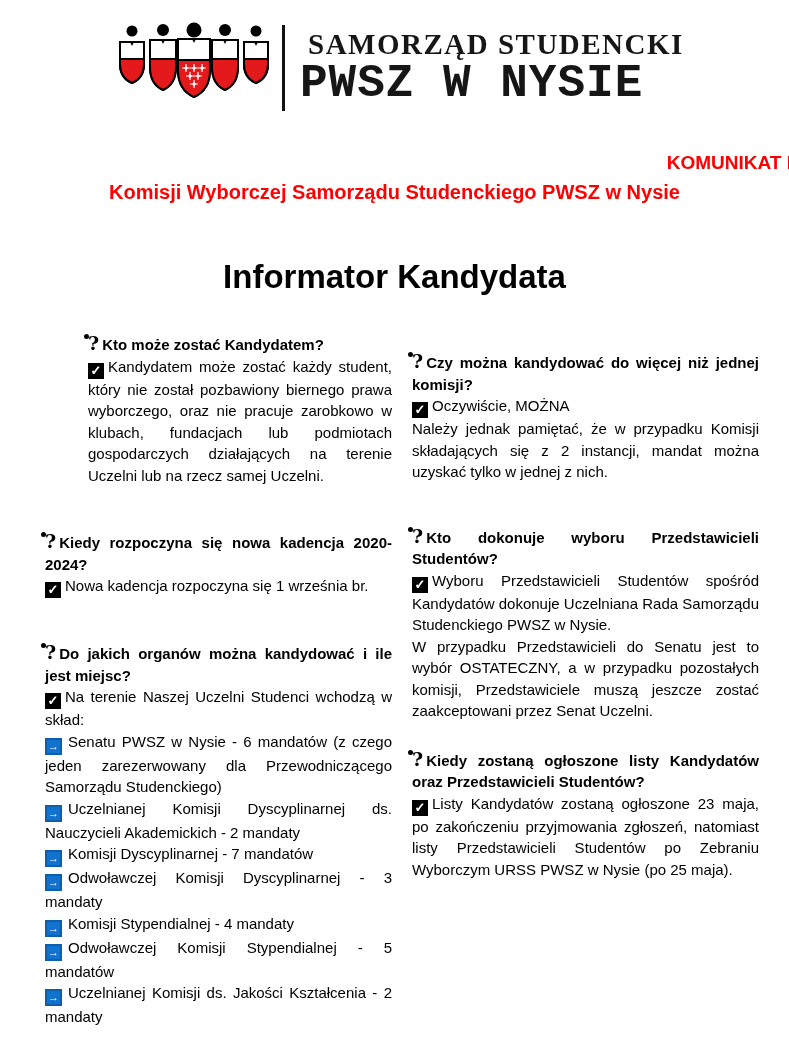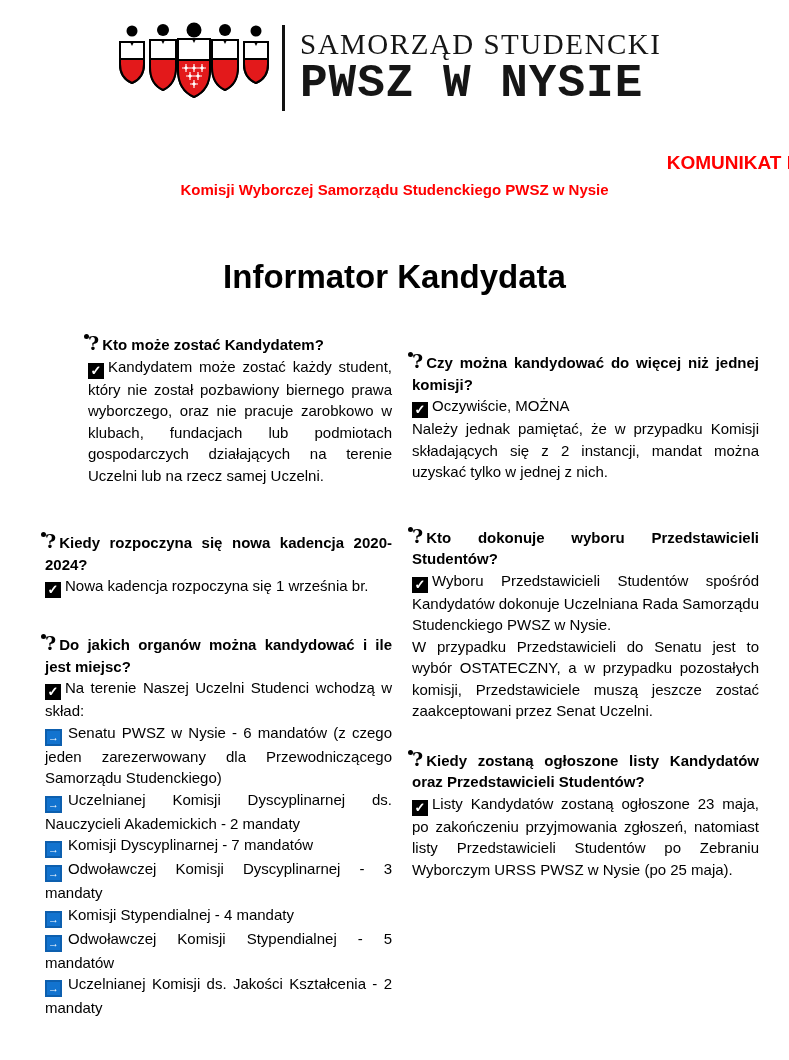--- a/index.html
+++ b/index.html
@@ -6,46 +6,46 @@
   .page{
     position:relative;width:789px;height:1060px;background:#ffffff;
     font-family:"Liberation Sans",sans-serif;color:#000;overflow:hidden;
   }
   
   .logo-row{position:absolute;left:118px;top:22px;display:flex;align-items:center;}
   .crest{width:152px;height:92px;flex:0 0 auto;}
   .logo-sep{width:3px;height:86px;background:#111;margin:0 15px 0 12px;flex:0 0 auto;}
   .logo-text{display:flex;flex-direction:column;justify-content:center;}
   .logo-line1{
-    font-family:"Liberation Serif",serif;font-weight:400;font-size:29px;
-    letter-spacing:1.5px;color:#161616;line-height:32px;white-space:nowrap;
+    font-family:"Liberation Serif",serif;font-weight:700;font-size:29px;
+    letter-spacing:1.5px;color:#161616;line-height:32px;white-space:nowrap;margin-left:8px;
   }
   .logo-line2{
     font-family:Liberation Mono, monospace;font-weight:700;font-size:46px;
     letter-spacing:1px;color:#161616;line-height:48px;white-space:nowrap;
   }
   .red-title{
     position:absolute;top:152px;left:0;width:100%;text-align:right;
     color:#ff0000;font-weight:700;font-size:19px;padding-left:41px;
   }
   .red-subtitle{
     position:absolute;top:181px;left:0;width:100%;text-align:center;
-    color:#ff0000;font-weight:700;font-size:15px;
+    color:#ff0000;font-weight:700;font-size:20px;
   }
   .main-title{
     position:absolute;top:258px;left:0;width:100%;text-align:center;
     color:#000;font-weight:700;font-size:33px;margin:0;
   }
   
   .col{position:absolute;width:347px;font-size:15px;line-height:21.5px;}
   .col-left{left:45px;top:334px;}
   .col-right{left:412px;top:352px;}
   .qa{margin:0;}
   .col-left  .qa-1{margin-bottom:46px;margin-left:43px;}
-  .col-left  .qa-2{margin-bottom:36px;}
+  .col-left  .qa-2{margin-bottom:45px;}
   .col-right .qa-1{margin-bottom:44px;}
   .col-right .qa-2{margin-bottom:28px;}
   .question{
     margin:0;font-size:15px;font-weight:700;text-align:justify;line-height:21.5px;
   }
   .answer,.note,.list-item{margin:0;text-align:justify;}
   
   .q-icon{
     display:inline-block;position:relative;font-family:"DejaVu Serif",serif;
     font-weight:800;font-size:19px;line-height:15px;margin:0 3px 0 0;

